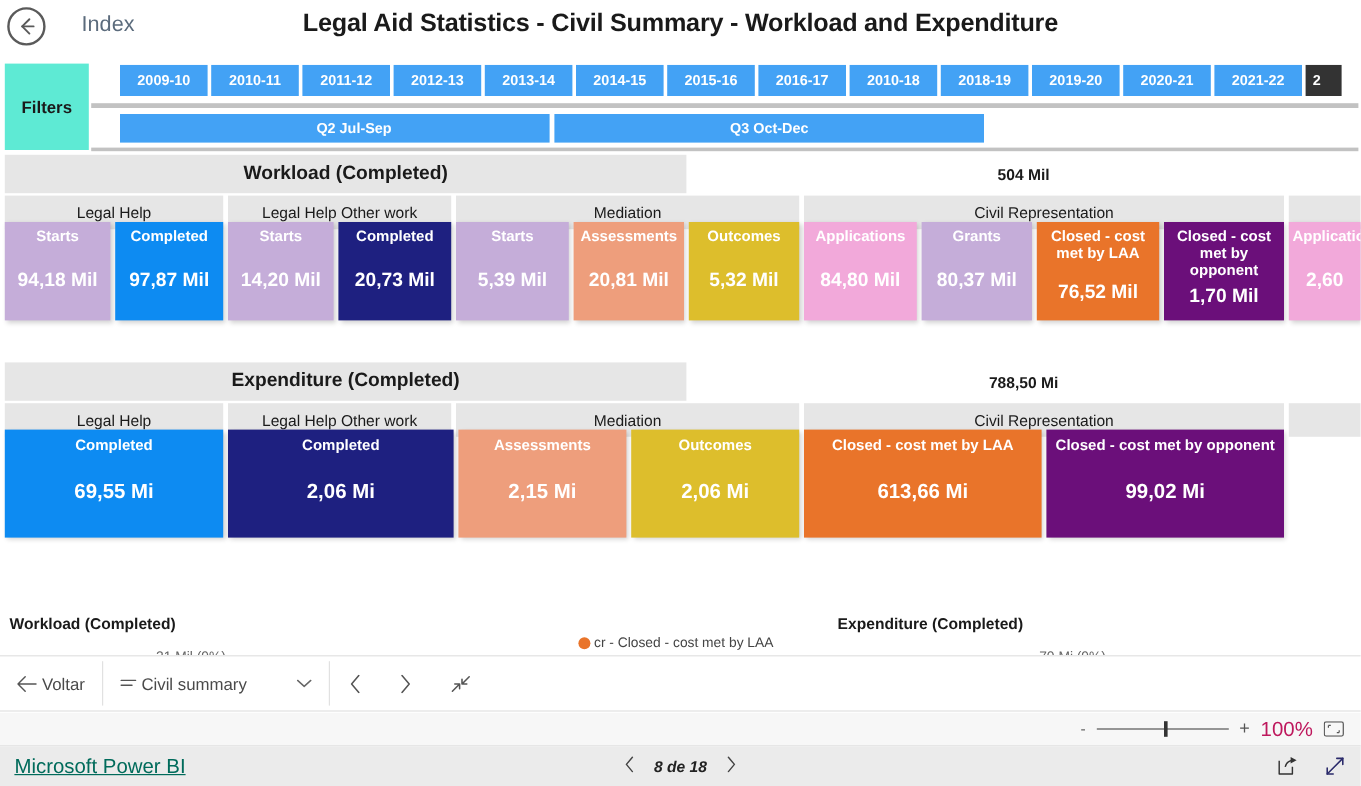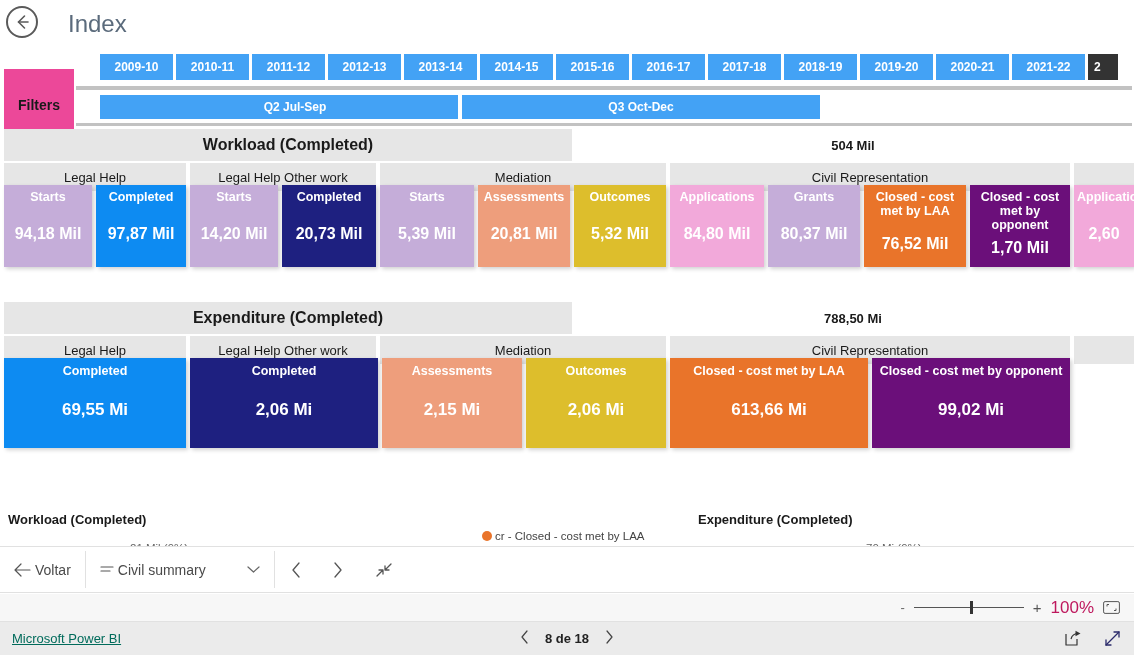--- a/index.html
+++ b/index.html
@@ -16,39 +16,39 @@
   .header { position:absolute; left:0; top:0; width:1134px; height:45px; background:#fff; }
   .back-circle {
     position:absolute; left:6px; top:6px; width:32px; height:32px;
     border:2px solid #5a5a5a; border-radius:50%;
     display:flex; align-items:center; justify-content:center;
     cursor:pointer;
   }
   .back-circle svg { display:block; }
   .index-label {
     position:absolute; left:68px; top:10px;
-    font-size:24px; color:#5b6b7c; font-weight:400;
+    font-size:18px; color:#5b6b7c; font-weight:400;
     cursor:pointer;
   }
   .page-title {
     position:absolute; left:0; top:8px; width:1134px;
     text-align:center; font-size:21px; font-weight:bold; color:#1a1a1a;
     letter-spacing:-0.2px;
   }
 
   
   .canvas {
     position:absolute; left:0; top:45px; width:1134px; height:501px;
     background:#fff; overflow:hidden;
   }
 
   
   .filters-box {
     position:absolute; left:4px; top:8px; width:70px; height:72px;
-    background:#ec4899; display:flex; align-items:center; justify-content:center;margin-top:16px;
+    background:#5eead4; display:flex; align-items:center; justify-content:center;
   }
   .filters-box span { font-size:14px; font-weight:bold; color:#1a1a1a; }
 
   .slicer-years {
     position:absolute; left:100px; top:9px; height:26px; width:1032px;
     display:flex; gap:3px; overflow:hidden;
   }
   .yr {
     flex:0 0 73px; height:26px; background:#43a2f5; color:#fff;
     display:flex; align-items:center; justify-content:center;
@@ -160,63 +160,64 @@
   .zb-thumb { position:absolute; left:56px; top:-6px; width:3px; height:13px; background:#333; }
   .zb-plus { font-size:15px; color:#555; cursor:pointer; }
   .zb-pct { font-size:17px; color:#be185d; min-width:38px; text-align:right; }
   .zb-fit { cursor:pointer; display:flex; align-items:center; }
 
   .footer {
     position:absolute; left:0; top:622px; width:1134px; height:33px;
     background:#ebebeb; display:flex; align-items:center;
   }
   .footer-brand {
-    margin-left:12px; font-size:13px; color:#006b5b;
+    margin-left:12px; font-size:17px; color:#006b5b;
     text-decoration:underline; cursor:pointer;
   }
   .footer-pager {
     position:absolute; left:0; width:1134px; display:flex;
     align-items:center; justify-content:center; gap:16px;
   }
   .footer-pager .pg-arrow { font-size:14px; color:#444; cursor:pointer; }
-  .footer-pager .pg-text { font-size:13px; font-weight:bold; color:#222; }
+  .footer-pager .pg-text { font-size:13px; font-weight:bold; color:#222;font-style:italic; }
   .footer-icons { position:absolute; right:12px; display:flex; gap:22px; align-items:center; }
   .footer-icons span { cursor:pointer; display:flex; }
 </style>
 </head>
 <body>
 
 <div id="app">
 
   <div class="header">
     <div class="back-circle">
       <svg width="20" height="20" viewBox="0 0 20 20">
         <path d="M12.5 4 L6.5 10 L12.5 16" stroke="#5a5a5a" stroke-width="1.6" fill="none" stroke-linecap="round" stroke-linejoin="round"></path>
         <path d="M6.5 10 L16 10" stroke="#5a5a5a" stroke-width="1.6" fill="none" stroke-linecap="round"></path>
       </svg>
     </div>
     <div class="index-label">Index</div>
+    <div class="page-title">Legal Aid Statistics - Civil Summary - Workload and Expenditure</div>
   </div>
 
   <div class="canvas">
 
     <div class="filters-box">
       <span>Filters</span>
     </div>
 
     <div class="slicer-years" id="slicer-years">
         <div class="yr">2009-10</div>
         <div class="yr">2010-11</div>
         <div class="yr">2011-12</div>
         <div class="yr">2012-13</div>
         <div class="yr">2013-14</div>
         <div class="yr">2014-15</div>
         <div class="yr">2015-16</div>
         <div class="yr">2016-17</div>
-        <div class="yr">2017-18</div>
+        <div class="yr">2010-18</div>
         <div class="yr">2018-19</div>
         <div class="yr">2019-20</div>
         <div class="yr">2020-21</div>
         <div class="yr">2021-22</div>
         <div class="yr selected">2</div>
       </div>
     <div class="slicer-sep"></div>
     <div class="slicer-quarters" id="slicer-quarters">
         <div class="qt q2">Q2 Jul-Sep</div>
         <div class="qt q3">Q3 Oct-Dec</div>

